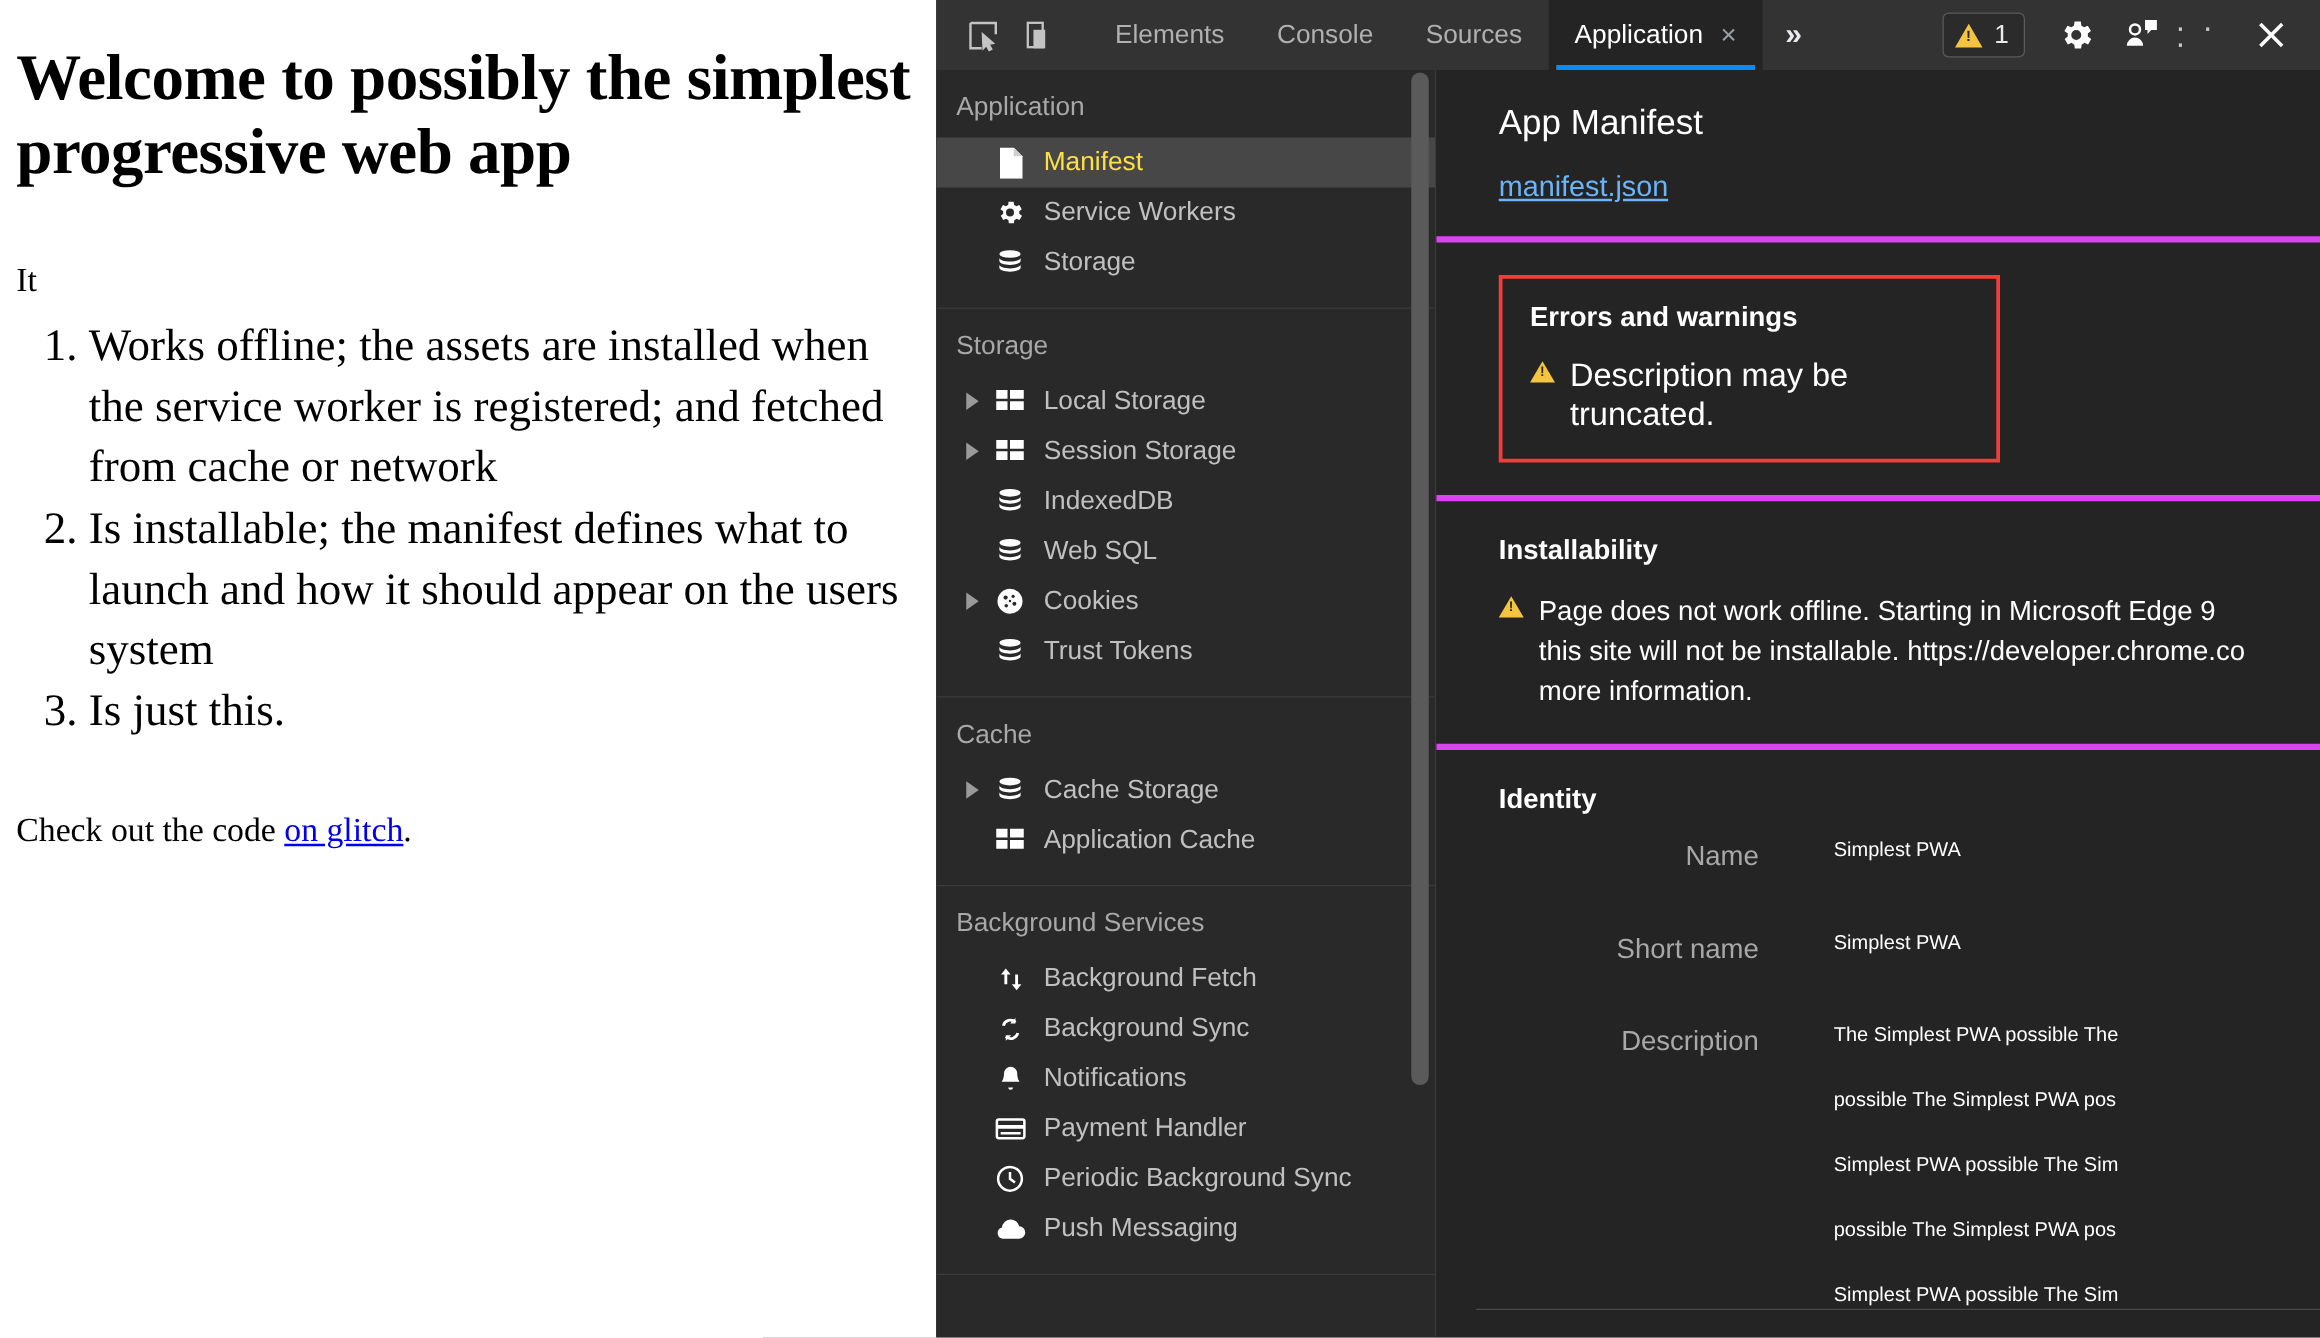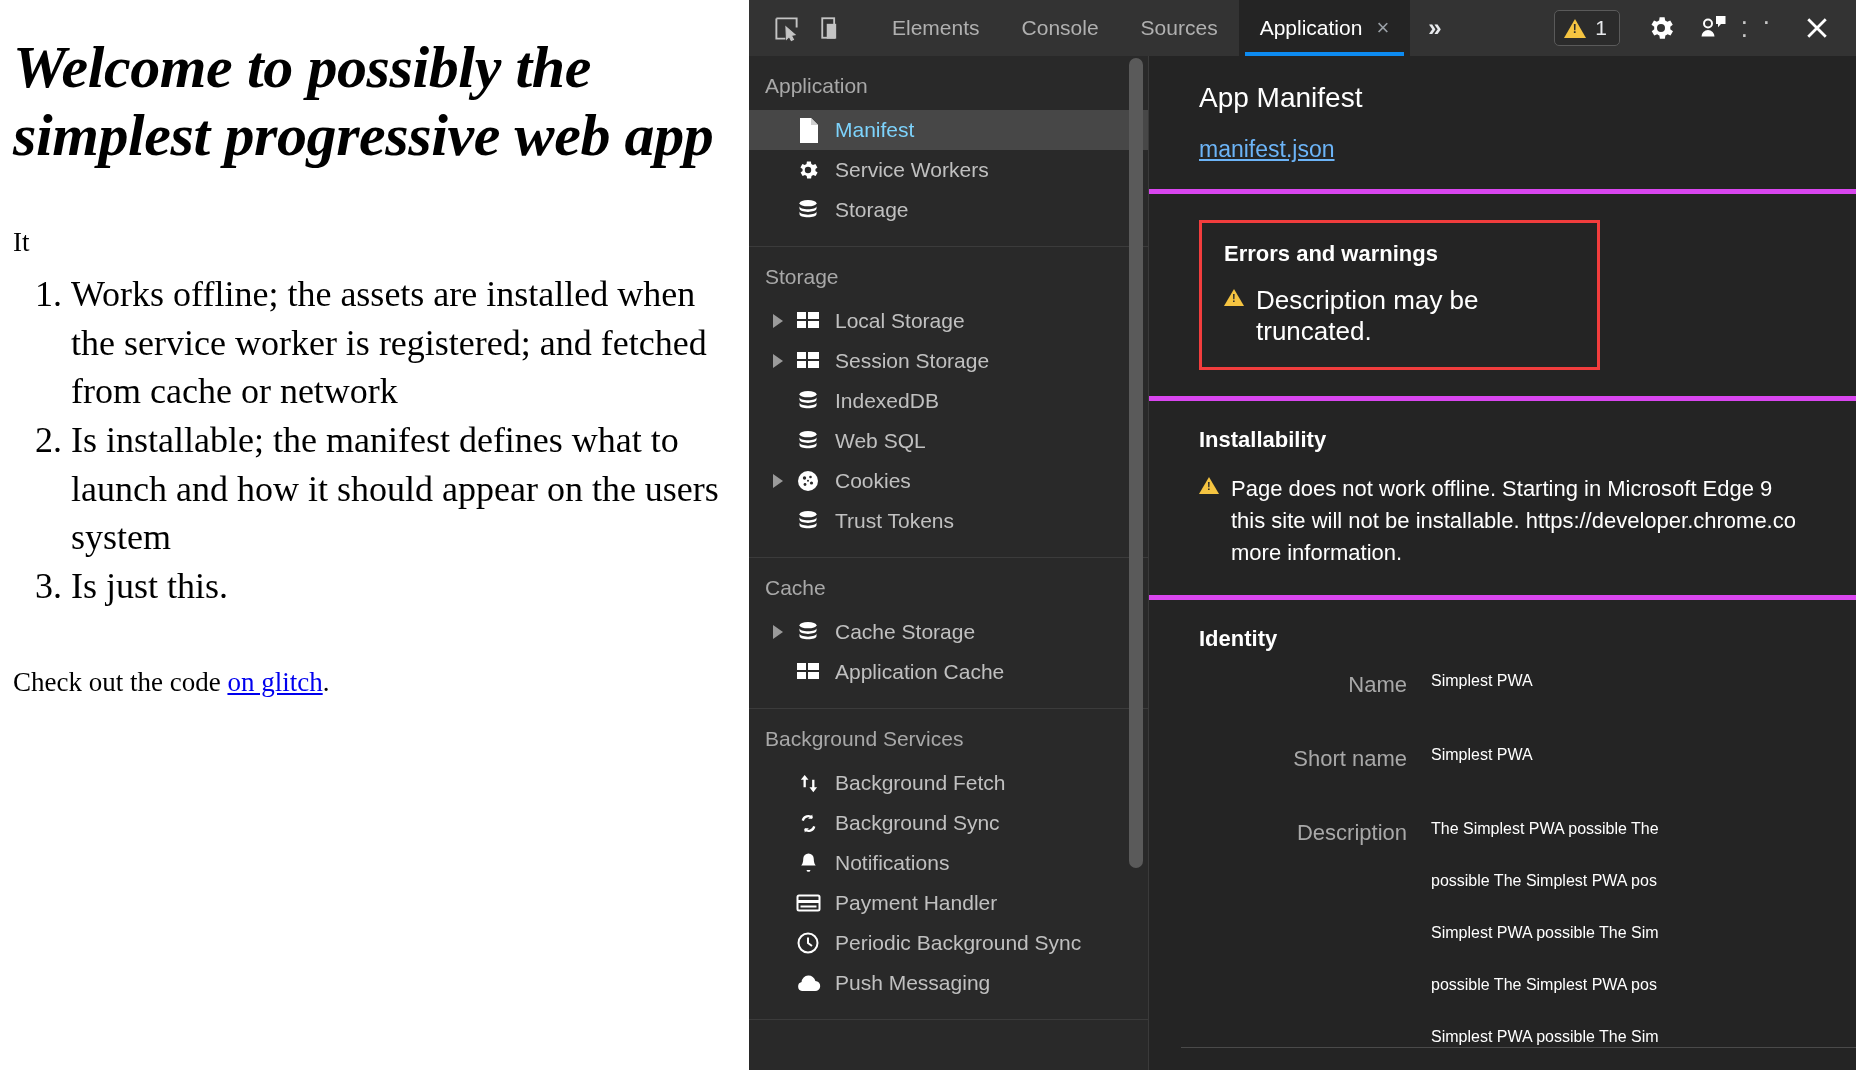--- a/index.html
+++ b/index.html
@@ -17,26 +17,25 @@
     width: 749px;
     height: 1070px;
     background: #ffffff;
     color: #000000;
     font-family: "Liberation Serif", serif;
     padding: 0 16px 0 13px;
     overflow: hidden;
     flex: 0 0 749px;
   }
   .page-h1 {
-    font-size: 60px;
+    font-size: 52px;
     line-height: 1.13;
     font-weight: bold;
     margin: 34px 0 0 0;
     letter-spacing: -0.4px;
-    font-style: italic;
   }
   .page-p {
     font-size: 27px;
     line-height: 1.32;
     margin: 55px 0 0 0;
   }
   .page-ol {
     font-size: 36px;
     line-height: 1.35;
     margin: 10px 0 0 0;
@@ -155,21 +154,21 @@
   }
   .sb-item {
     display: flex; align-items: center;
     height: 40px;
     padding-left: 44px;
     font-size: 21px;
     color: #c0c0c0;
     white-space: nowrap;
     position: relative;
   }
-  .sb-item.selected { background: #474747; color: #7dd3fc; }
+  .sb-item.selected { background: #474747; color: #fde047; }
   .sb-arrow {
     position: absolute;
     left: 24px;
     width: 0; height: 0;
     border-top: 7px solid transparent;
     border-bottom: 7px solid transparent;
     border-left: 10px solid #9a9a9a;
   }
   .sb-ico {
     width: 30px; height: 26px;
@@ -239,20 +238,21 @@
     color: #ffffff;
     line-height: 1.45;
     white-space: nowrap;
   }
   .inst-wrap { display: flex; gap: 12px; }
   .ident-rows { margin-top: 16px; }
   .ident-row {
     display: flex;
     align-items: flex-start;
     margin-bottom: 48px;
+    gap: 36px;
   }
   .ident-label {
     width: 232px;
     flex: 0 0 232px;
     text-align: right;
     font-size: 22px;
     color: #a8a8a8;
     padding-right: 24px;
   }
   .ident-value {

